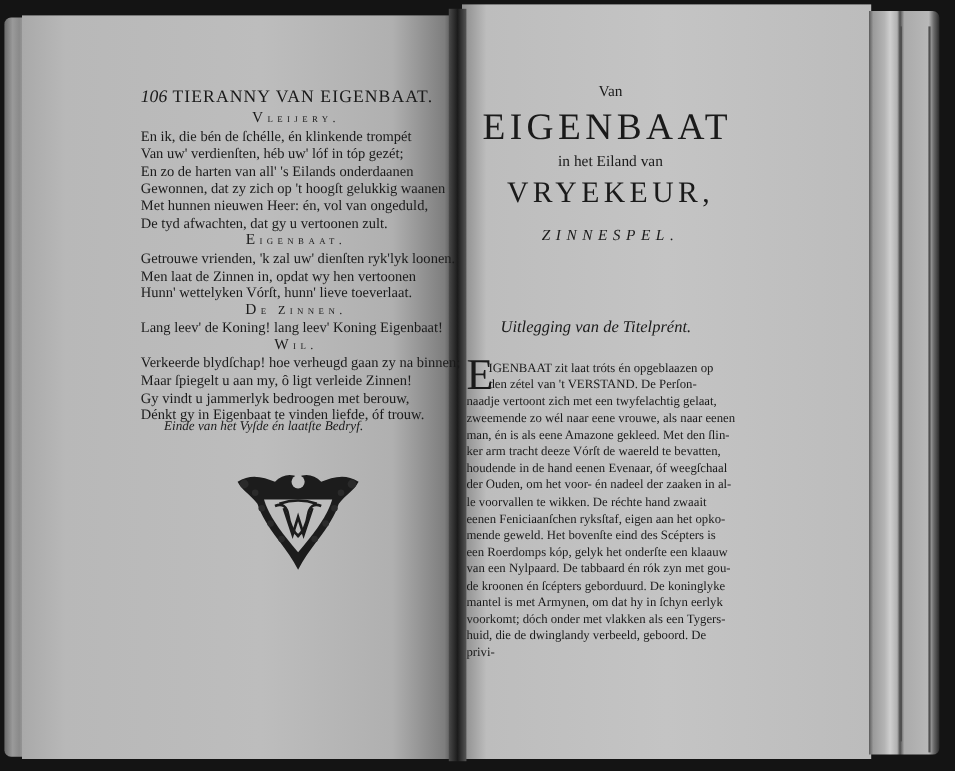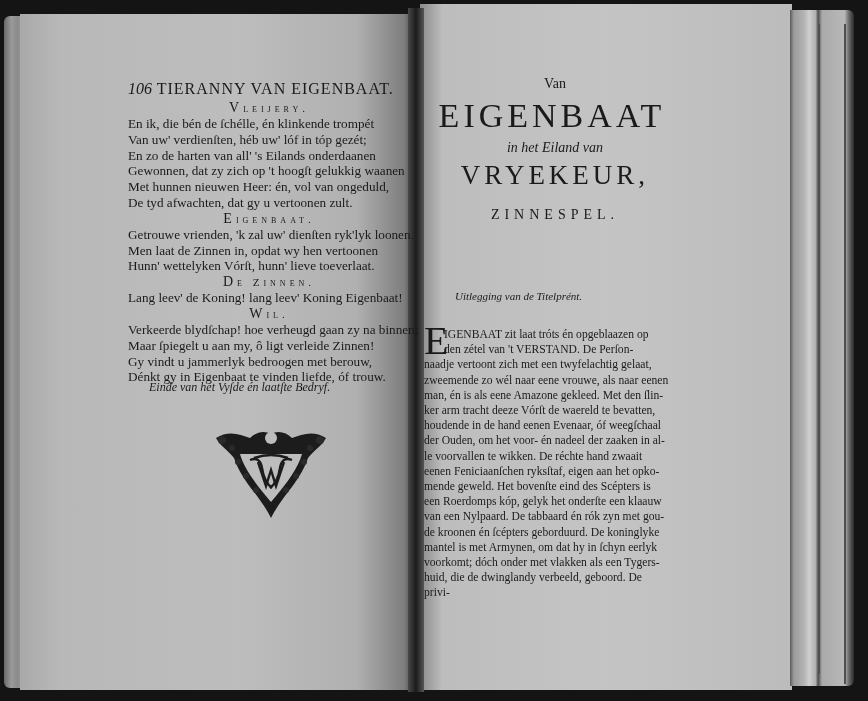--- a/index.html
+++ b/index.html
@@ -50,25 +50,25 @@
   .end-line {
     position:absolute; left:149px; top:380px; font-style:italic; font-size:12px; white-space:nowrap;
   }
   .ornament { position:absolute; left:210px; top:428px; width:122px; height:92px; }
 
   
   .tp { position:absolute; left:424px; top:76px; width:262px; text-align:center; }
   .t1 { font-size:17px; letter-spacing:4px; margin-bottom:14px; }
   .t2 { font-size:14px; margin-bottom:4px; }
   .t3 { font-size:34px; letter-spacing:4px; line-height:40px; margin-left:-6px; }
-  .t4 { font-size:14px; margin-top:4px;font-style:italic; }
+  .t4 { font-size:14px; margin-top:4px; }
   .t5 { font-size:27px; letter-spacing:4px; margin-top:4px; }
-  .t6 { font-size:14px; letter-spacing:5px; margin-top:16px; }
+  .t6 { font-size:14px; font-style:italic; letter-spacing:5px; margin-top:16px; }
   .subtitle {
-    position:absolute; left:455px; top:290px; font-style:italic; font-size:11px; white-space:nowrap;
+    position:absolute; left:455px; top:290px; font-style:italic; font-size:15px; white-space:nowrap;
   }
   .body-text { position:absolute; left:424px; top:327px; width:260px; }
   .body-line { font-size:11.6px; line-height:15.2px; white-space:nowrap; }
   .dropcap {
     position:absolute; left:424px; top:324px; font-size:40px; line-height:34px;
   }
   .body-text .first { padding-left:20px; }
   .catch { }
 </style>
 </head>

